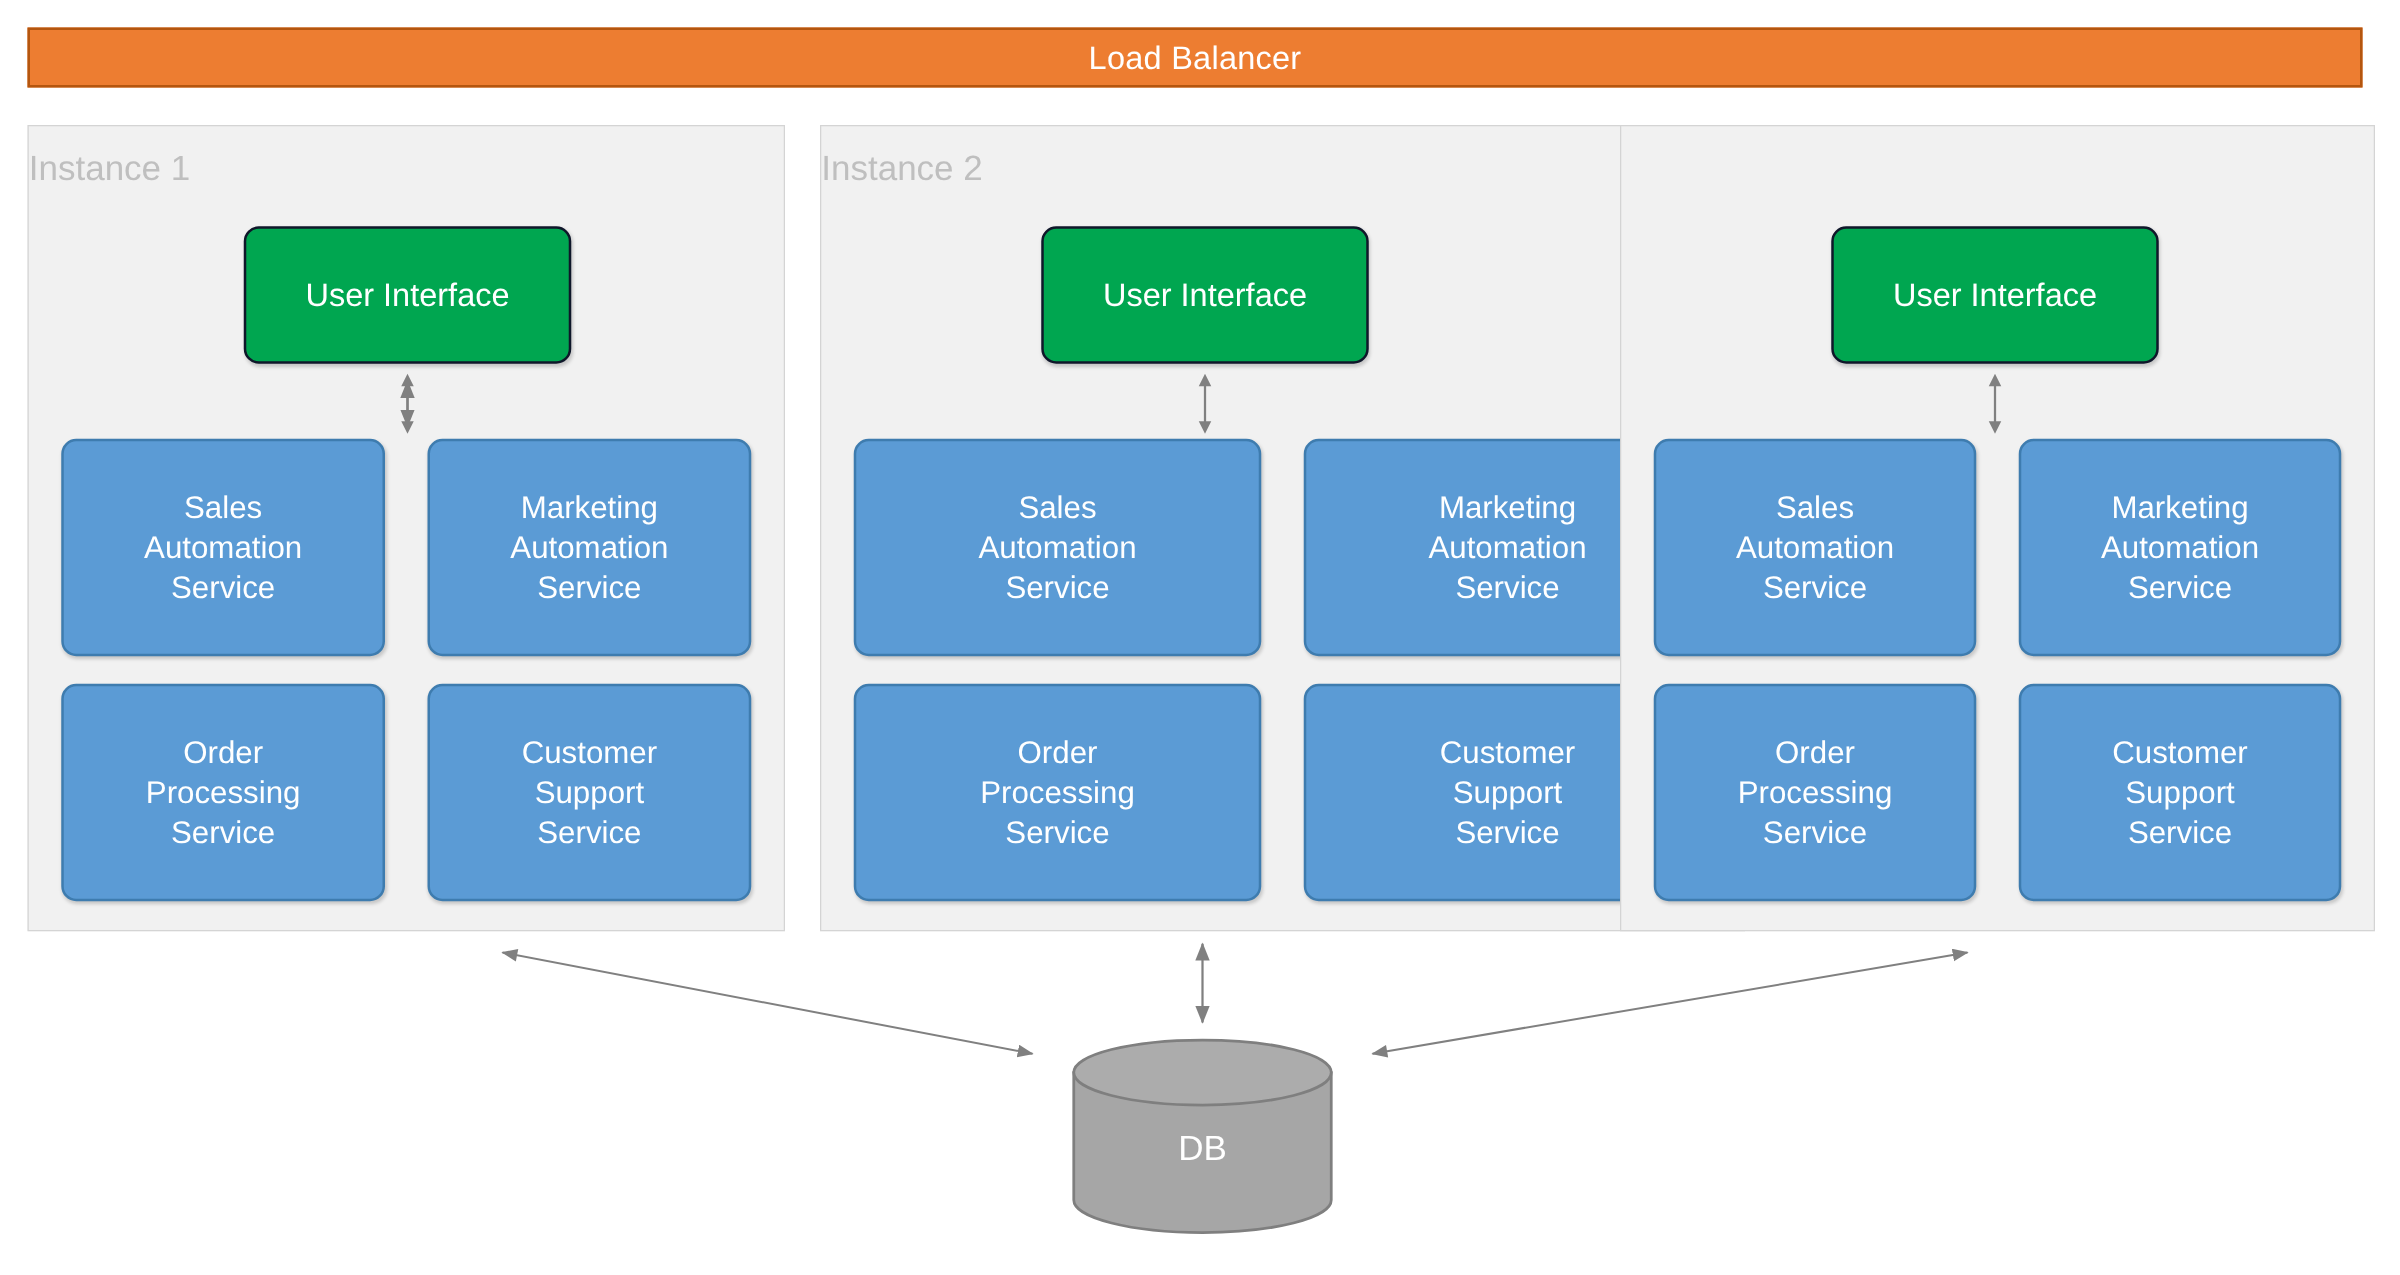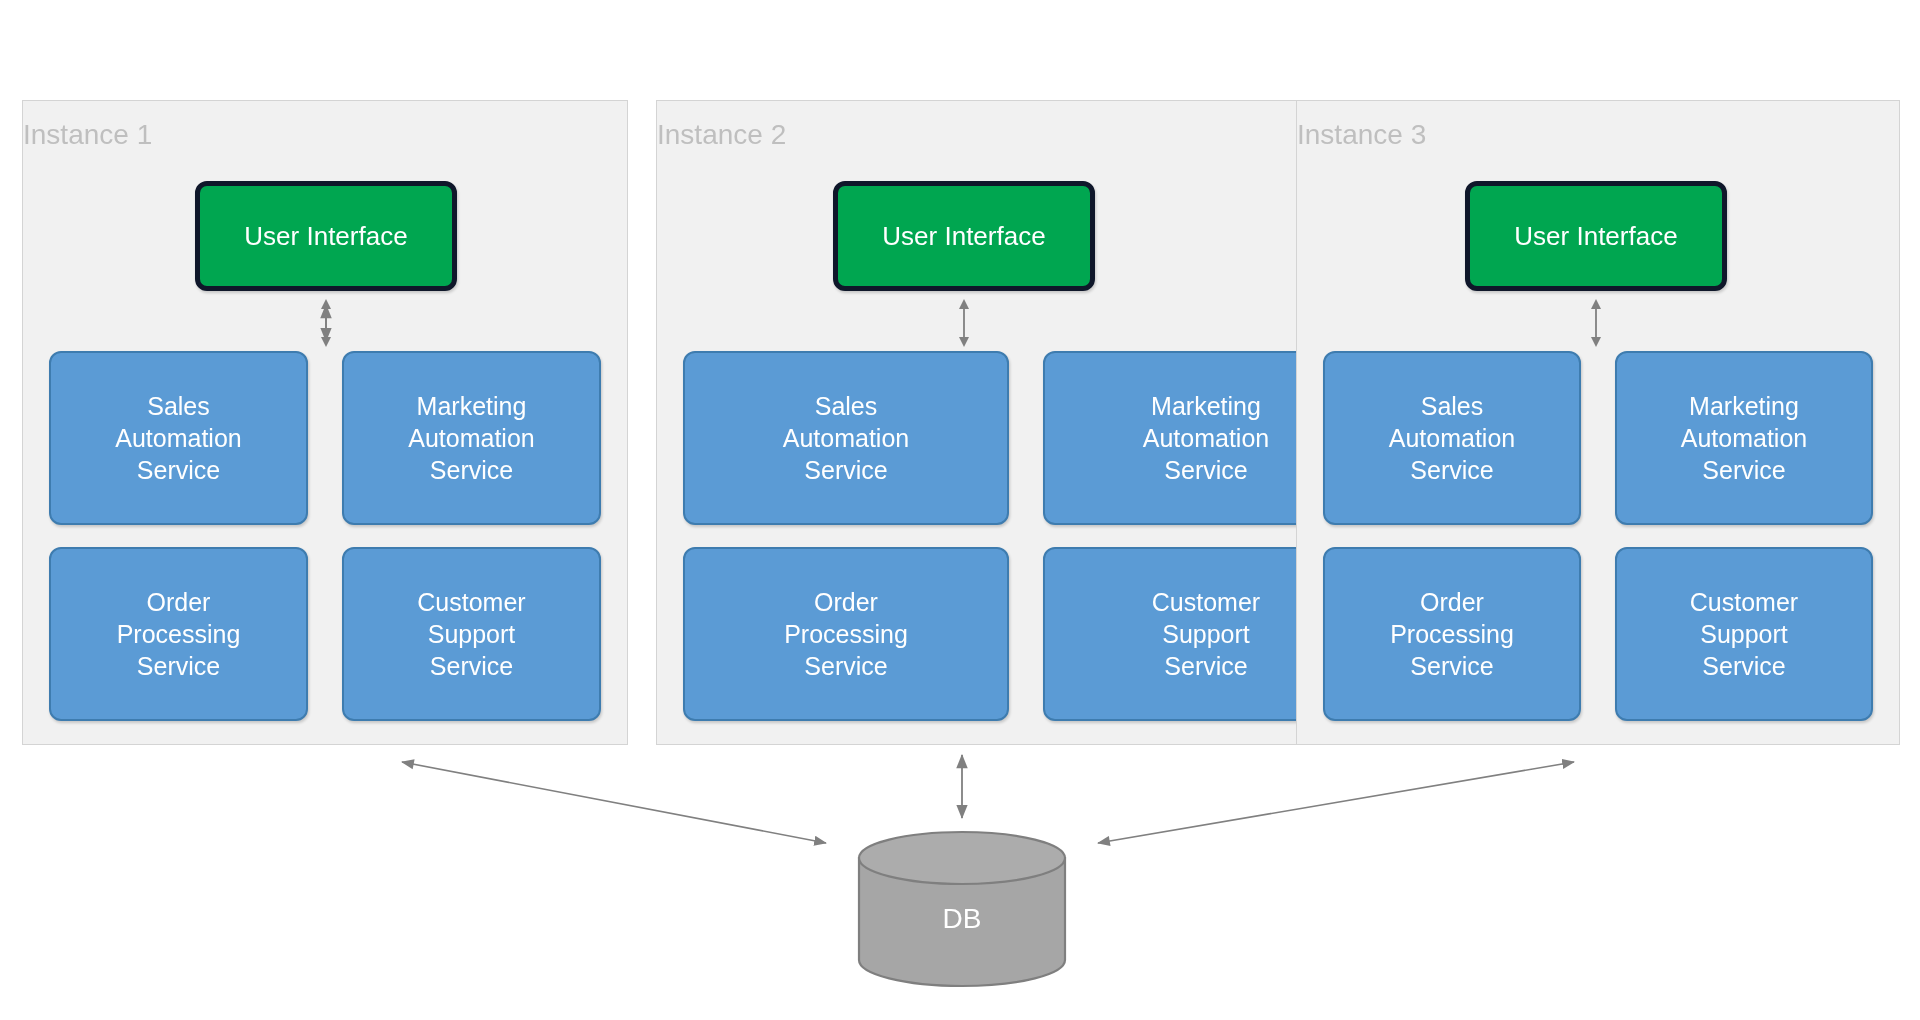--- a/index.html
+++ b/index.html
@@ -66,21 +66,21 @@
     line-height: 1;
   }
 
   
   .ui-box {
     position: absolute;
     top: 80px;
     width: 262px;
     height: 110px;
     background: #00A650;
-    border: 5px solid #0f172a;
+    border: 2px solid #0f172a;
     border-radius: 12px;
     display: flex;
     align-items: center;
     justify-content: center;
     box-shadow: 1px 2px 3px rgba(0,0,0,0.18);
   }
   .ui-box.c1 { left: 172px; }
   .ui-box.c2 { left: 176px; }
   .ui-box.c3 { left: 168px; }
   .ui-label {
@@ -185,20 +185,23 @@
       </marker>
     </defs>
 
     <line x1="402" y1="762" x2="826" y2="843" stroke="#808080" stroke-width="1.6" marker-start="url(#arrowStart)" marker-end="url(#arrowEnd)"></line>
 
     <line x1="962" y1="755" x2="962" y2="818" stroke="#808080" stroke-width="1.8" marker-start="url(#arrowStart)" marker-end="url(#arrowEnd)"></line>
 
     <line x1="1098" y1="843" x2="1574" y2="762" stroke="#808080" stroke-width="1.6" marker-start="url(#arrowStart)" marker-end="url(#arrowEnd)"></line>
   </svg>
 
+  <div class="load-balancer">
+    <span class="load-balancer-label">Load Balancer</span>
+  </div>
 
   <div class="instance-panel p1">
     <div class="instance-title">Instance 1</div>
 
     <div class="ui-box c1">
       <span class="ui-label">User Interface</span>
     </div>
 
     <svg class="ui-connector c1" viewBox="0 0 24 52" xmlns="http://www.w3.org/2000/svg">
       <line x1="12" y1="8" x2="12" y2="44" stroke="#808080" stroke-width="1.8" marker-start="url(#arrowStart)" marker-end="url(#arrowEnd)"></line>
@@ -262,21 +265,20 @@
       </div>
       <div class="service-box">
         <span class="service-label">Customer
 Support
 Service</span>
       </div>
     </div>
   </div>
 
   <div class="instance-panel p3">
-    <div class="instance-title">Instance 3</div>
 
     <div class="ui-box c3">
       <span class="ui-label">User Interface</span>
     </div>
 
     <svg class="ui-connector c3" viewBox="0 0 24 52" xmlns="http://www.w3.org/2000/svg">
       <path d="M12,2 L17,12 L7,12 z" fill="#808080"></path>
       <path d="M12,50 L17,40 L7,40 z" fill="#808080"></path>
       <line x1="12" y1="11" x2="12" y2="41" stroke="#808080" stroke-width="1.8"></line>
     </svg>

